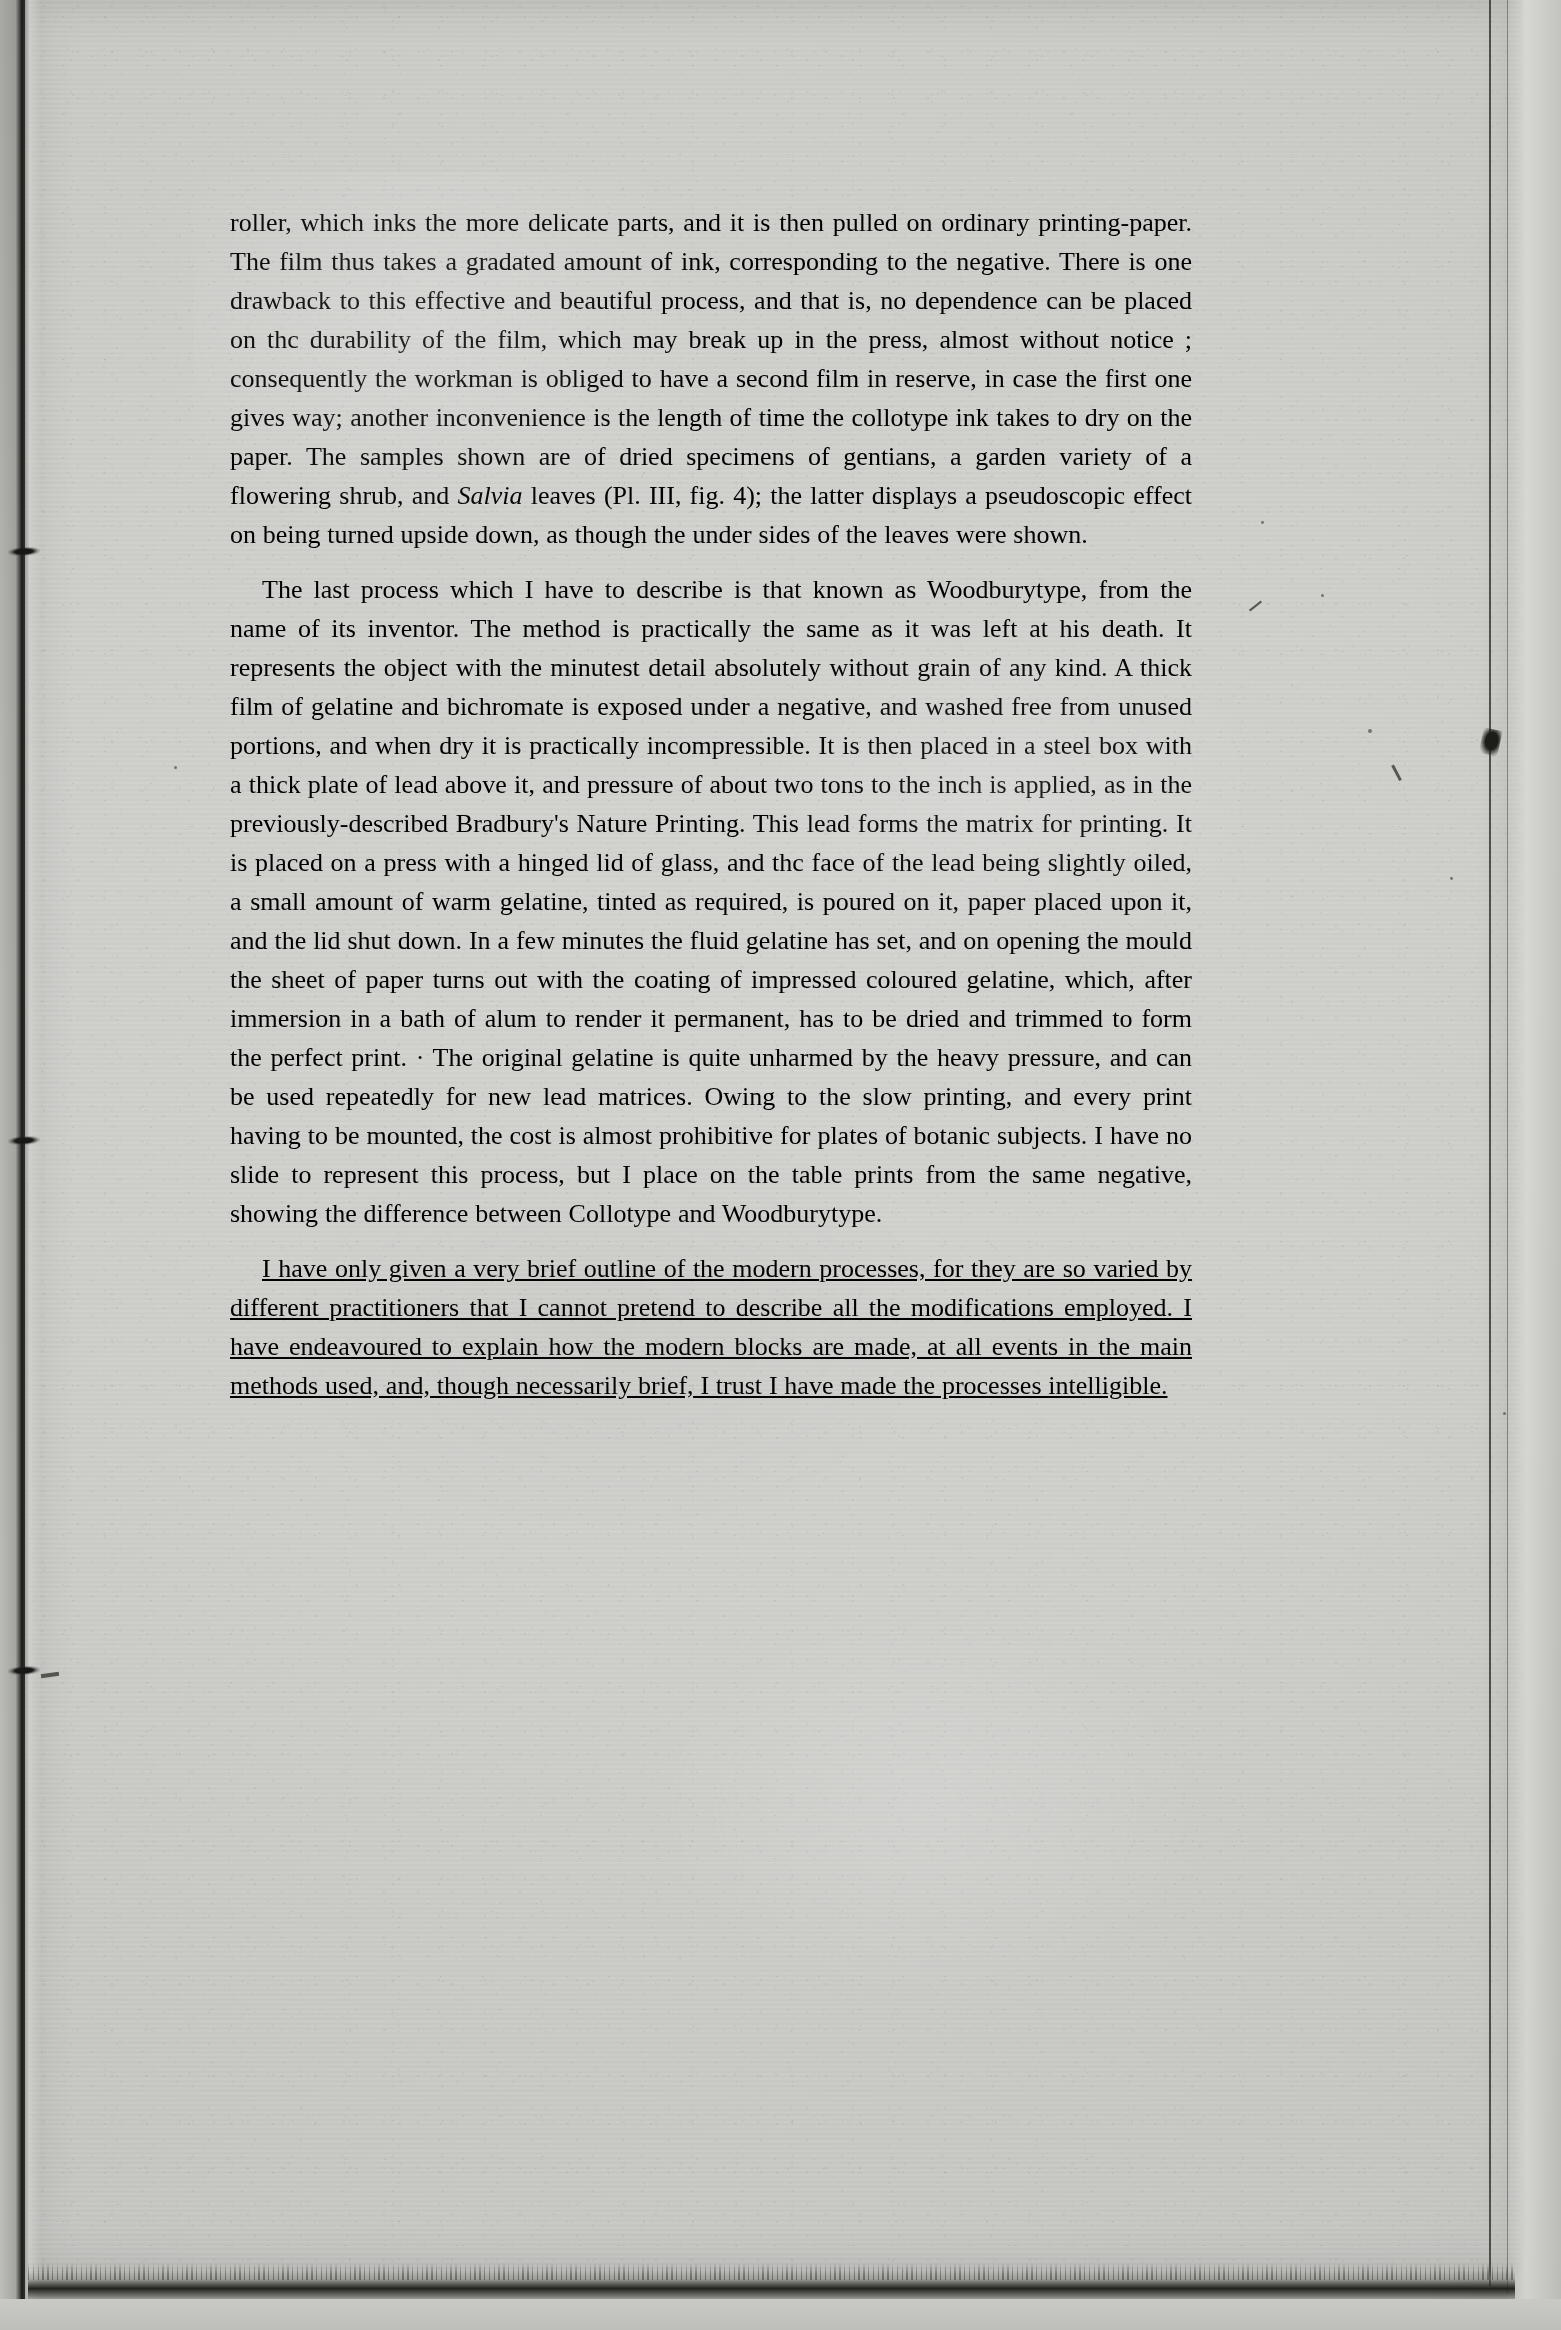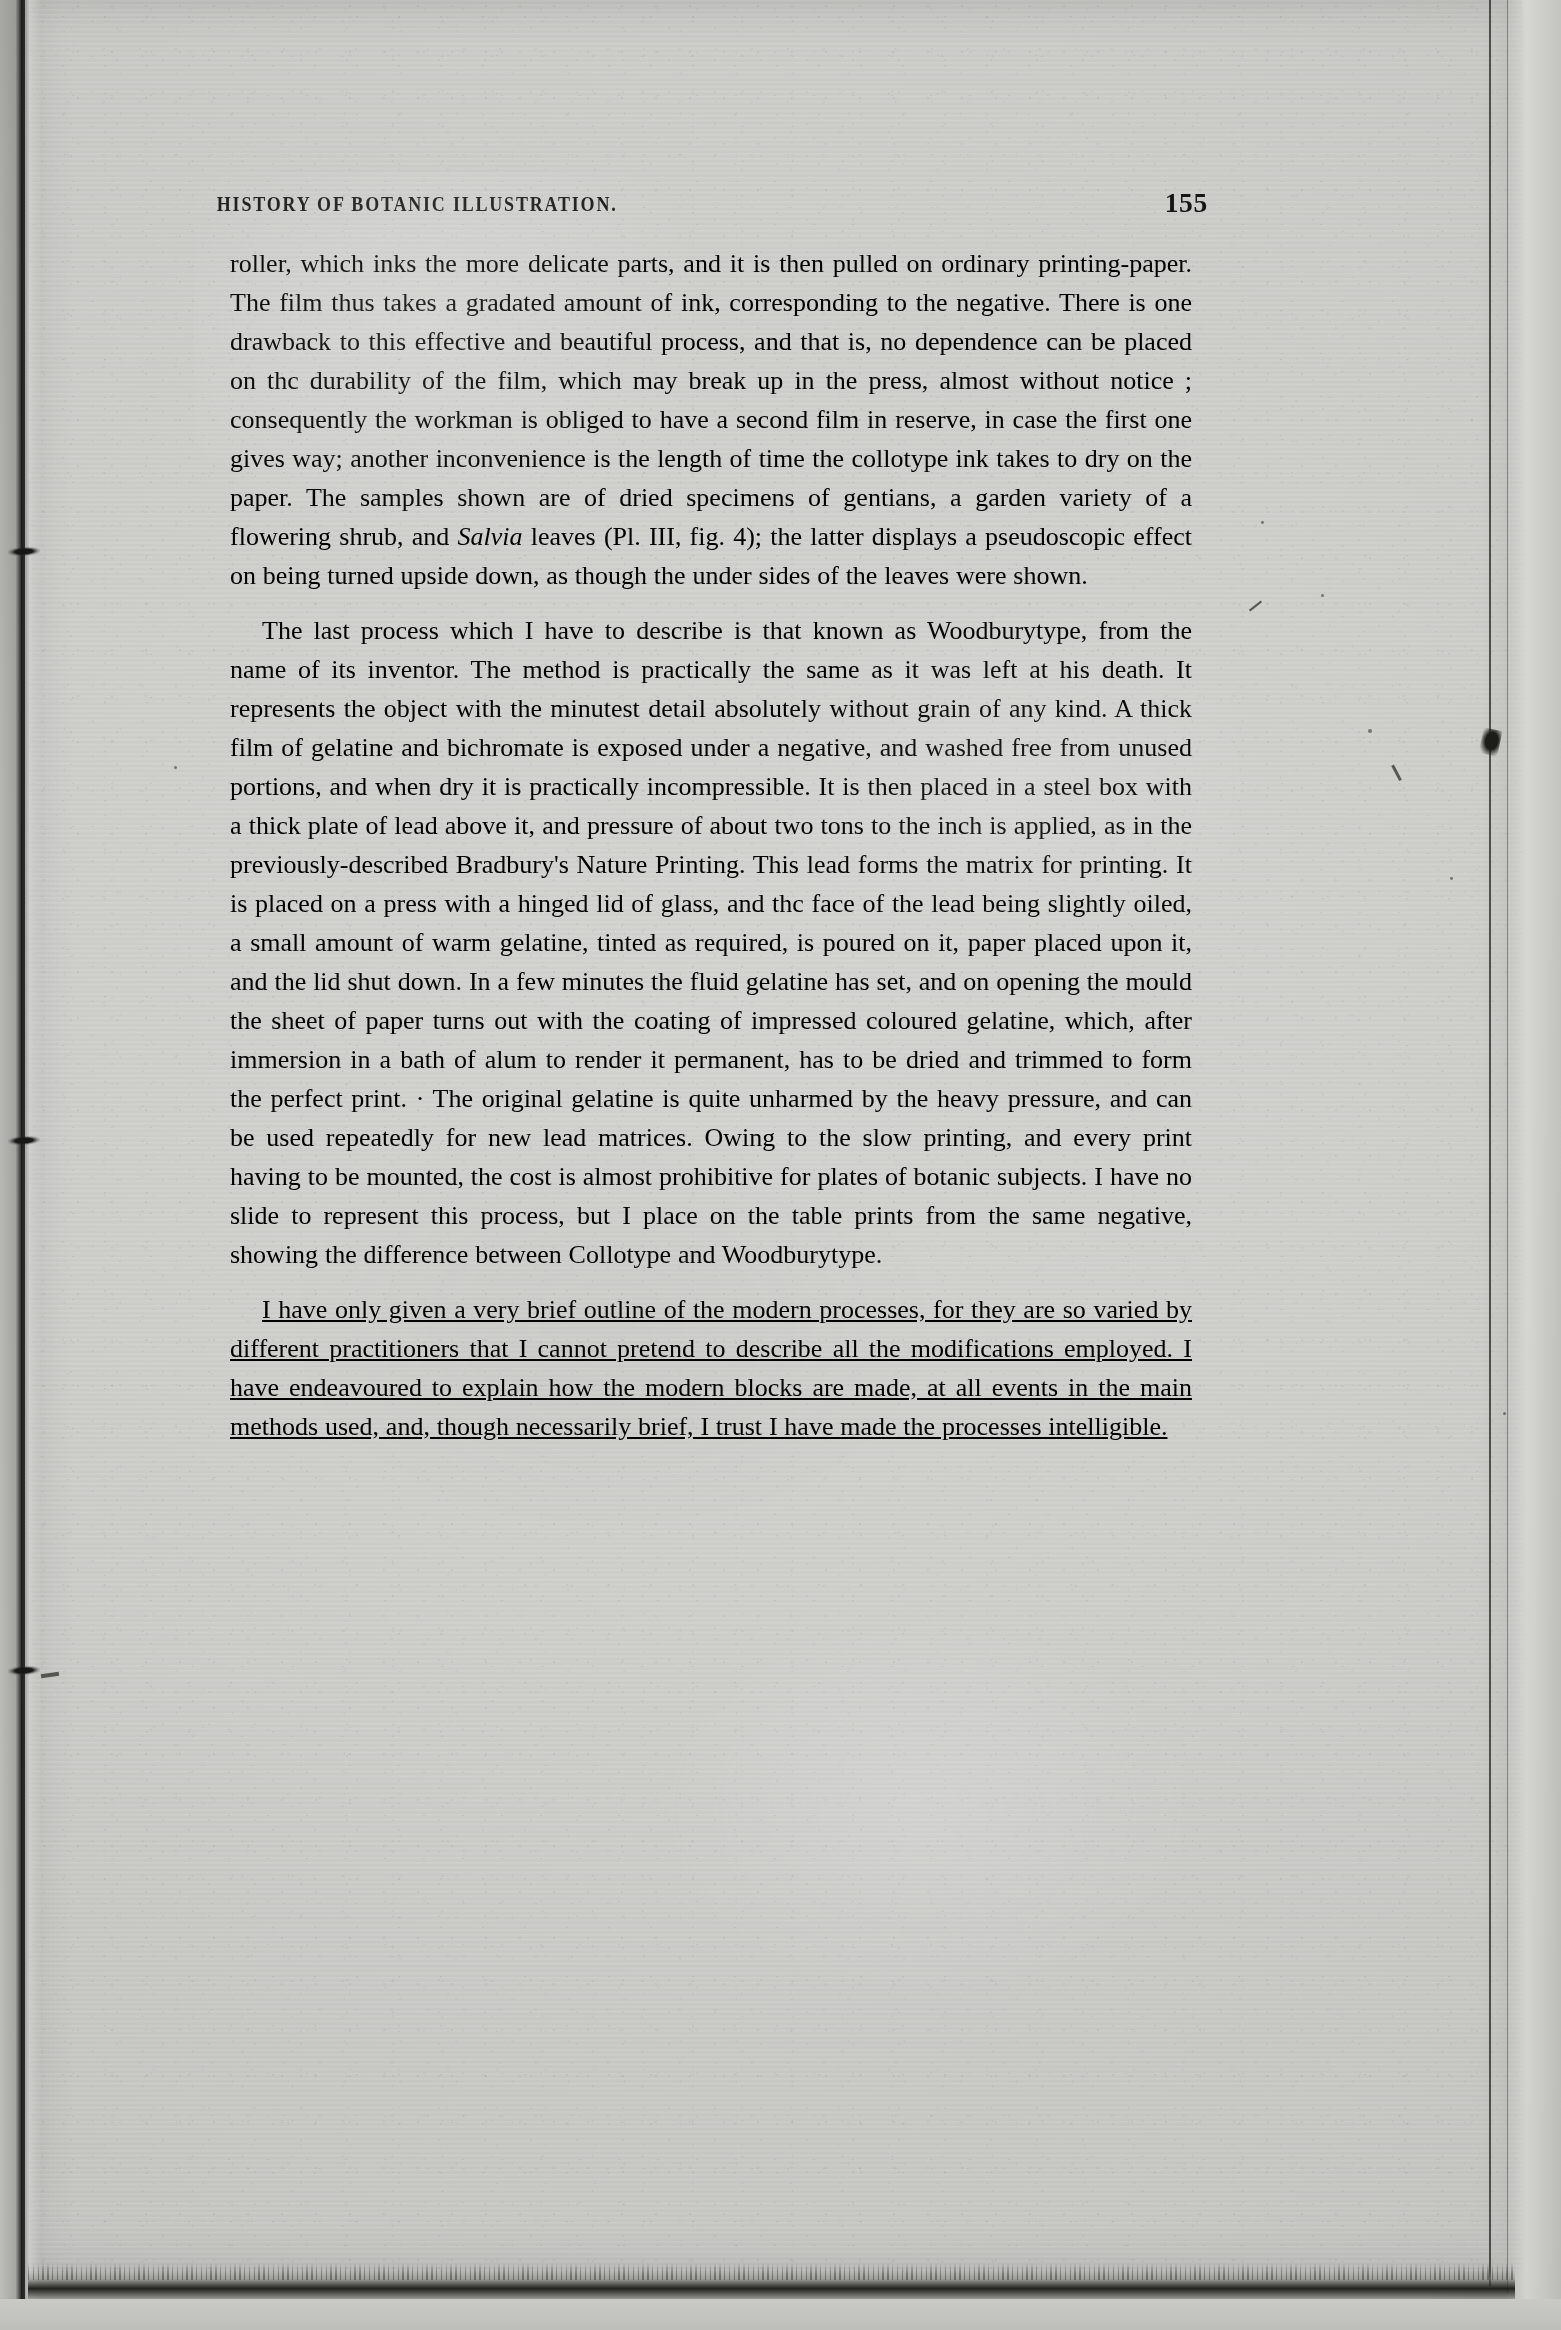--- a/index.html
+++ b/index.html
@@ -251,24 +251,20 @@
 
   <div class="platen"></div>
 
   <div class="leaf">
     <div class="grain"></div>
     <div class="streaks"></div>
   </div>
 
   <div class="textblock">
 
-    <div class="running-head">
-      <div class="rh-title">HISTORY OF BOTANIC ILLUSTRATION.</div>
-      <div class="rh-page">155</div>
-    </div>
 
     <div class="body" id="body-container">
         <p>roller, which inks the more delicate parts, and it is then pulled on ordinary printing-paper. The film thus takes a gradated amount of ink, corresponding to the negative. There is one drawback to this effective and beautiful process, and that is, no dependence can be placed on thc durability of the film, which may break up in the press, almost without notice ; consequently the workman is obliged to have a second film in reserve, in case the first one gives way; another inconvenience is the length of time the collotype ink takes to dry on the paper. The samples shown are of dried specimens of gentians, a garden variety of a flowering shrub, and <em>Salvia</em> leaves (Pl. III, fig. 4); the latter displays a pseudoscopic effect on being turned upside down, as though the under sides of the leaves were shown.</p>
         <p>The last process which I have to describe is that known as Woodburytype, from the name of its inventor. The method is practically the same as it was left at his death. It represents the object with the minutest detail absolutely without grain of any kind. A thick film of gelatine and bichromate is exposed under a negative, and washed free from unused portions, and when dry it is practically incompressible. It is then placed in a steel box with a thick plate of lead above it, and pressure of about two tons to the inch is applied, as in the previously-described Bradbury's Nature Printing. This lead forms the matrix for printing. It is placed on a press with a hinged lid of glass, and thc face of the lead being slightly oiled, a small amount of warm gelatine, tinted as required, is poured on it, paper placed upon it, and the lid shut down. In a few minutes the fluid gelatine has set, and on opening the mould the sheet of paper turns out with the coating of impressed coloured gelatine, which, after immersion in a bath of alum to render it permanent, has to be dried and trimmed to form the perfect print. · The original gelatine is quite unharmed by the heavy pressure, and can be used repeatedly for new lead matrices. Owing to the slow printing, and every print having to be mounted, the cost is almost prohibitive for plates of botanic subjects. I have no slide to represent this process, but I place on the table prints from the same negative, showing the difference between Collotype and Woodburytype.</p>
         <p class="lastpara">I have only given a very brief outline of the modern processes, for they are so varied by different practitioners that I cannot pretend to describe all the modifications employed. I have endeavoured to explain how the modern blocks are made, at all events in the main methods used, and, though necessarily brief, I trust I have made the processes intelligible.</p>
       </div>
   </div>
 
   <div class="ink-wash"></div>
 

